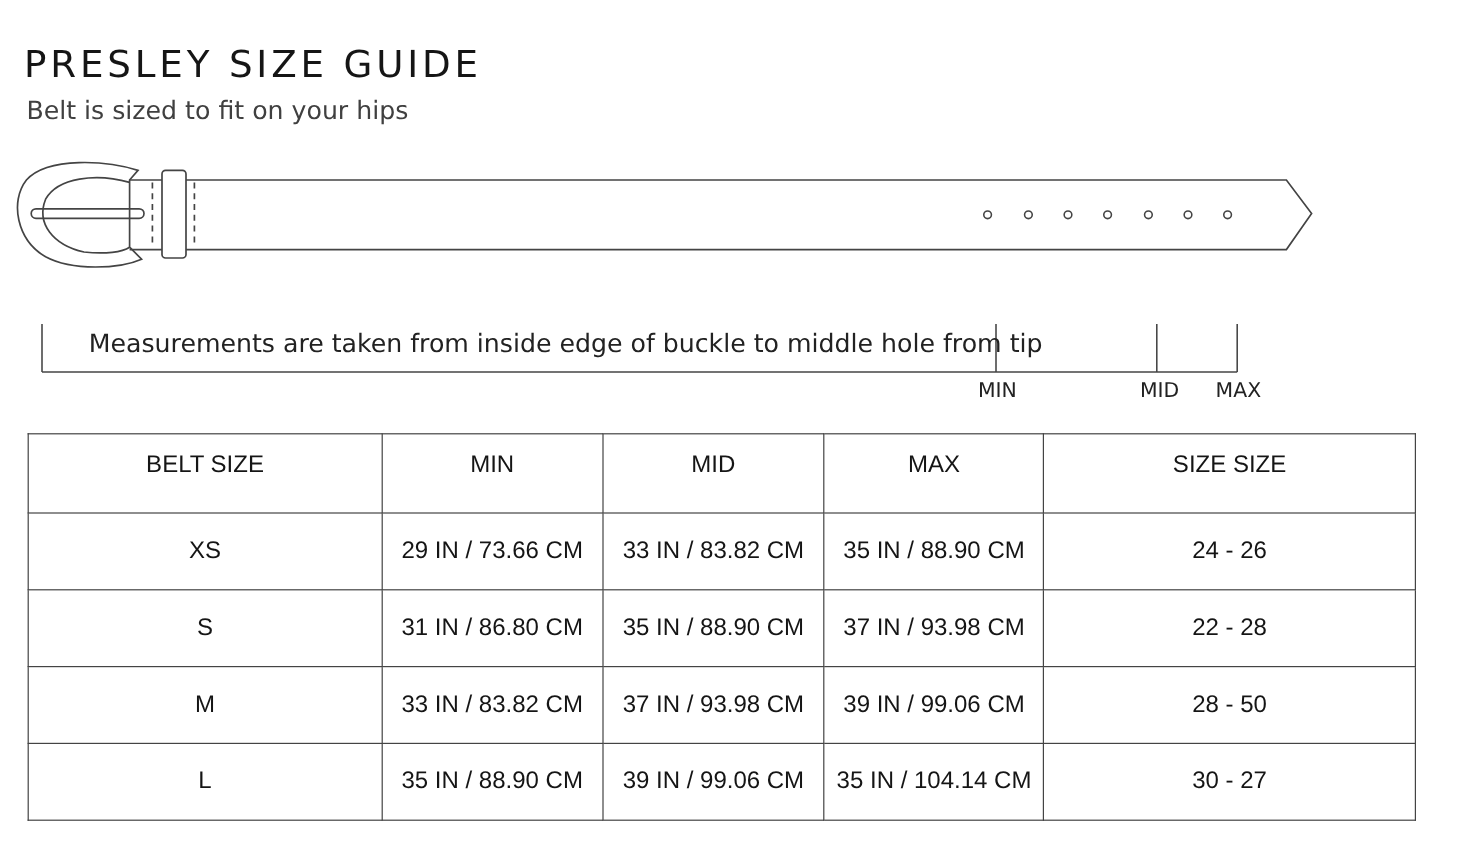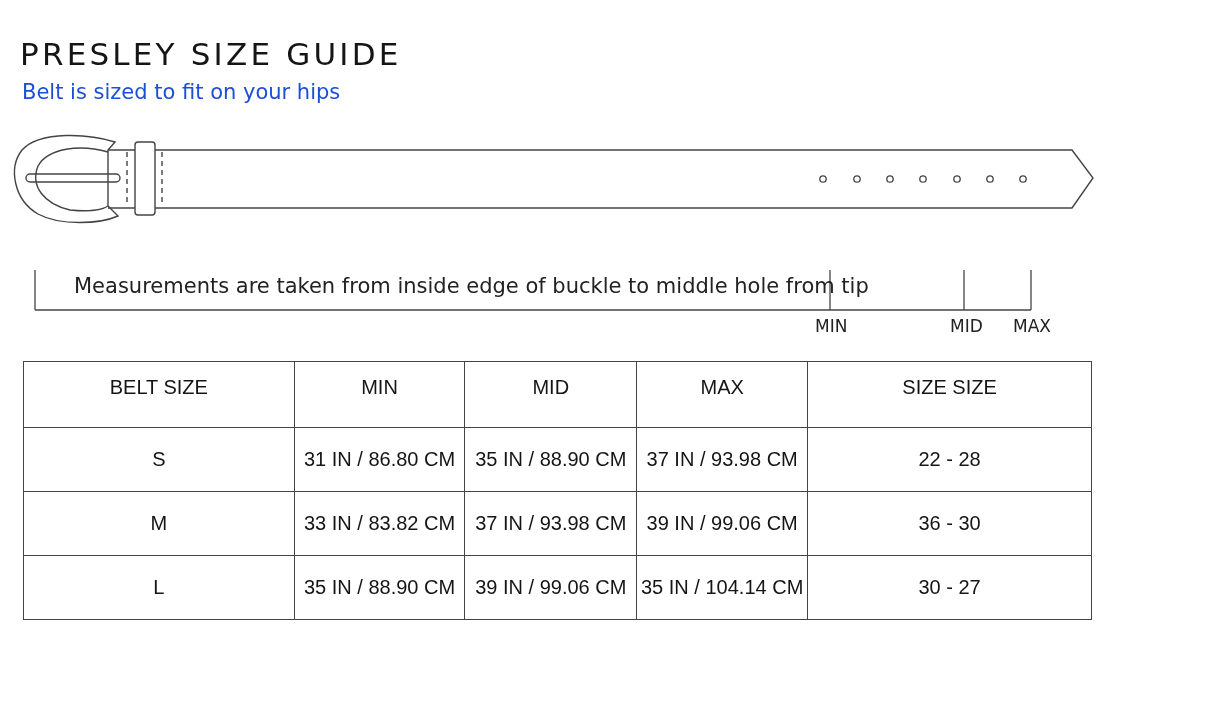--- a/index.html
+++ b/index.html
@@ -7,31 +7,31 @@
     width: 1226px; height: 716px; position: relative; overflow: hidden;
     font-family: "Liberation Sans", sans-serif; color: #111;
   }
   .title {
     position: absolute; left: 20px; top: 36px;
     font-size: 31px; letter-spacing: 3.2px; font-weight: normal; margin: 0;
     font-family: "DejaVu Sans", sans-serif; color: #151515; text-align: right;
   }
   .subtitle {
     position: absolute; left: 22px; top: 80px;
-    font-size: 21px; margin: 0; font-family: "DejaVu Sans", sans-serif; color: #1d4ed8;
+    font-size: 21px; margin: 0; font-family: "DejaVu Sans", sans-serif; color: #404040;
   }
   .belt { position: absolute; left: 0; top: 120px; }
   .measure-note {
     position: absolute; left: 74px; top: 274px; font-size: 21px; color: #222;
     font-family: "DejaVu Sans", sans-serif;
   }
   .tick-label { position: absolute; top: 316px; font-size: 17px; color: #222; font-family: "DejaVu Sans", sans-serif; }
   table.size-table {
     position: absolute; left: 23px; top: 361px;
-    border-collapse: collapse; width: 1069px;
+    border-collapse: collapse; width: 1157px;
   }
   table.size-table th, table.size-table td {
     border: 1.4px solid #444; text-align: center;
     font-size: 20px; font-weight: normal; color: #151515; padding: 0;
   }
   table.size-table th { height: 66px; vertical-align: top; padding-top: 14px; box-sizing: border-box; }
   table.size-table td { height: 63px; }
 </style>
 </head>
 <body>
@@ -93,32 +93,39 @@
     <tr>
       <th>BELT SIZE</th>
       <th>MIN</th>
       <th>MID</th>
       <th>MAX</th>
       <th>SIZE SIZE</th>
     </tr>
   </thead>
   <tbody>
     <tr>
+      <td>XS</td>
+      <td>29 IN  / 73.66 CM</td>
+      <td>33 IN  / 83.82 CM</td>
+      <td>35 IN  / 88.90 CM</td>
+      <td>24 - 26</td>
+    </tr>
+    <tr>
       <td>S</td>
       <td>31 IN  / 86.80 CM</td>
       <td>35 IN  / 88.90 CM</td>
       <td>37 IN  / 93.98 CM</td>
       <td>22 - 28</td>
     </tr>
     <tr>
       <td>M</td>
       <td>33 IN  / 83.82 CM</td>
       <td>37 IN  / 93.98 CM</td>
       <td>39 IN  / 99.06 CM</td>
-      <td>36 - 30</td>
+      <td>28 - 50</td>
     </tr>
     <tr>
       <td>L</td>
       <td>35 IN  / 88.90 CM</td>
       <td>39 IN  / 99.06 CM</td>
       <td>35 IN  / 104.14 CM</td>
       <td>30 - 27</td>
     </tr>
   </tbody>
 </table>

